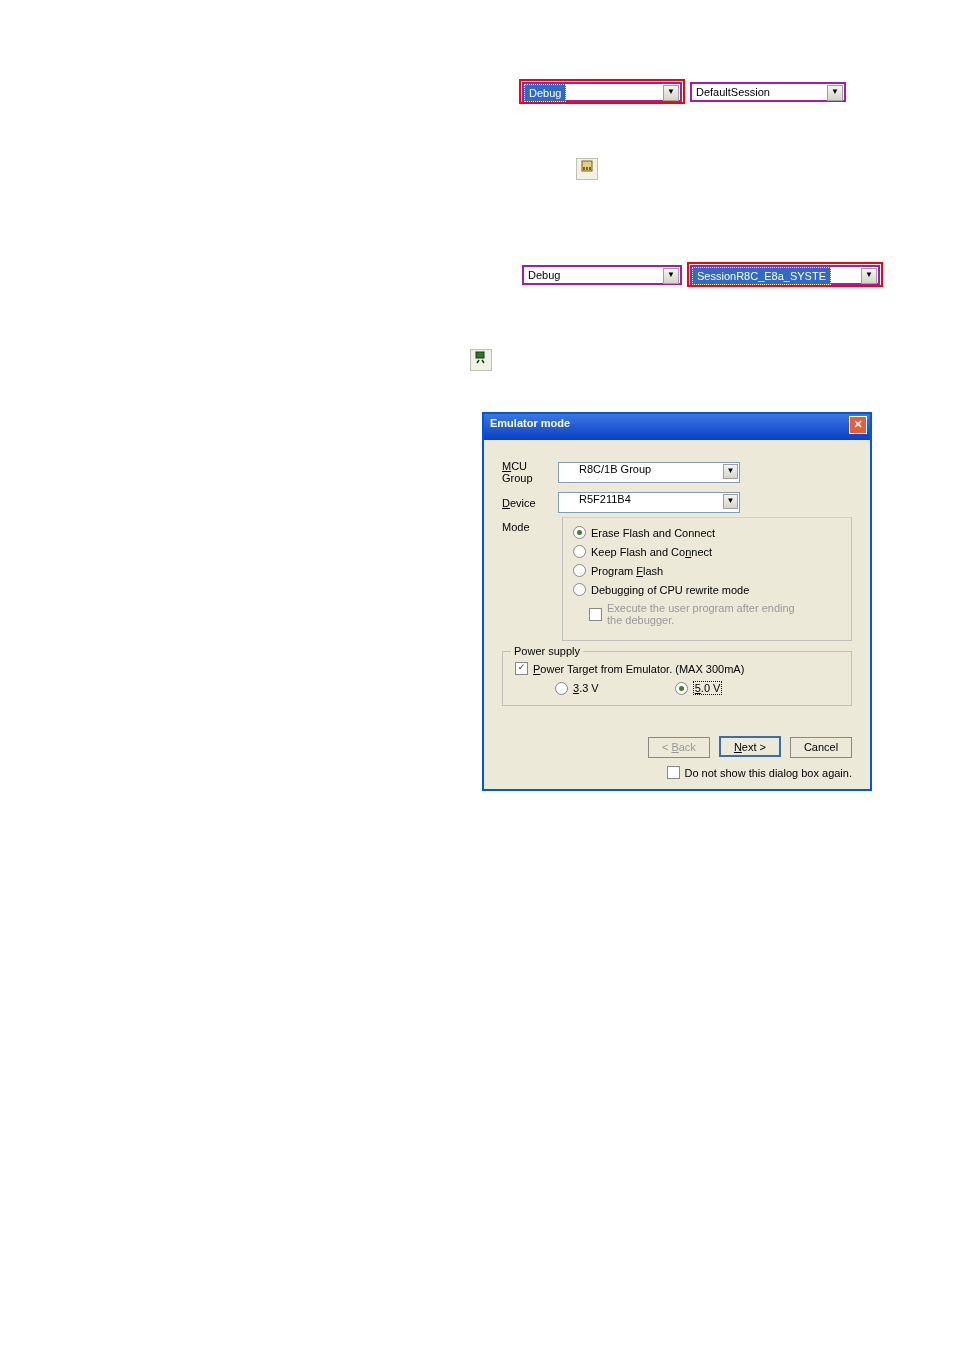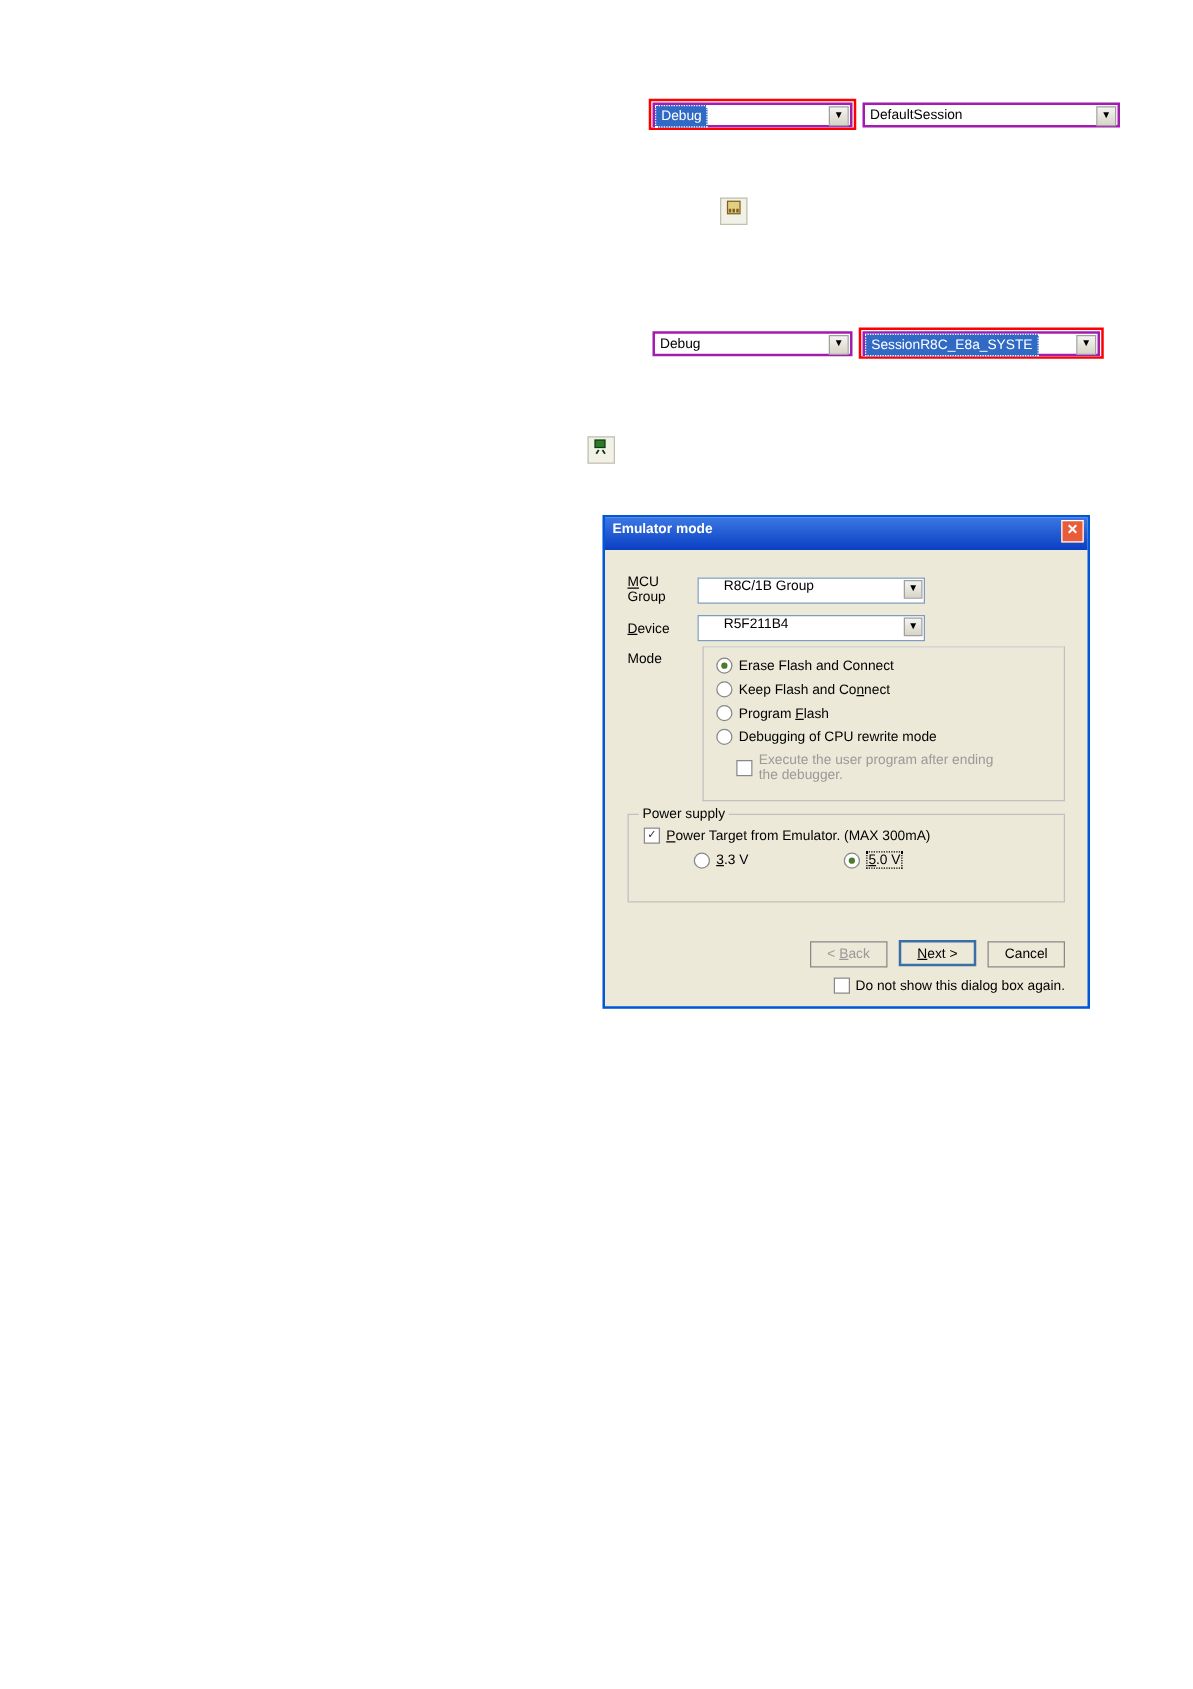--- a/index.html
+++ b/index.html
@@ -18,37 +18,37 @@
 .cmb{flex:1;position:relative;background:#fff;border:1px solid #7f9db9;height:19px;max-width:180px}
 .cmb .txt{padding:2px 20px}
 .cmb .arrow{position:absolute;right:1px;top:1px;width:15px;height:15px;background:linear-gradient(#f4f4f0,#d8d4c8);border:1px solid #a0a0a0;box-sizing:border-box;text-align:center;line-height:11px;font-size:8px}
 .modebox{border:1px solid #c0c0c0;border-top:1px solid #d0d0d0;padding:8px 10px;margin-left:60px;margin-bottom:10px}
 .radio,.chk{display:flex;align-items:center;margin-bottom:6px;gap:5px}
 .rcircle{width:11px;height:11px;border-radius:50%;border:1px solid #888;background:#fff;display:flex;align-items:center;justify-content:center}
 .rcircle .dot{width:5px;height:5px;border-radius:50%;background:#4a7c2a}
 .cbox{width:11px;height:11px;border:1px solid #888;background:#fff;text-align:center;line-height:9px;font-size:9px;color:#333}
 .dis{color:#9a9a9a}
 .und{text-decoration:underline}
-.fs{border:1px solid #c0c0c0;padding:10px 12px 20px 12px;margin-top:6px;position:relative}
+.fs{border:1px solid #c0c0c0;padding:10px 12px 4px 12px;margin-top:6px;position:relative}
 .fs .lg{position:absolute;top:-7px;left:8px;background:#ece9d8;padding:0 3px}
 .btnrow{text-align:right;margin-top:30px}
 .btn{display:inline-block;min-width:62px;height:21px;border:1px solid #888;background:#ece9d8;text-align:center;line-height:19px;margin-left:6px;box-sizing:border-box}
 .btn.def{border:2px solid #3b6ea5}
 .btn.d{color:#9a9a9a}
 .ftr{text-align:right;margin-top:8px;display:flex;justify-content:flex-end;align-items:center;gap:4px}
 </style>
 </head>
 <body>
 
 <div class="hlred" style="left:519px;top:79px;width:166px;height:25px"></div>
 <div class="dd sel" style="left:522px;top:82px;width:160px">
   <span class="txt">Debug</span>
   <span class="arrow">▼</span>
 </div>
-<div class="dd" style="left:690px;top:82px;width:206px">
+<div class="dd" style="left:690px;top:82px;width:156px">
   <span class="txt">DefaultSession</span>
   <span class="arrow">▼</span>
 </div>
 
 <div class="ico" style="left:576px;top:158px">
   <svg width="14" height="14" viewBox="0 0 14 14">
       <rect x="2" y="2" width="10" height="10" fill="#e0d080" stroke="#806020"></rect>
       <rect x="3" y="8" width="2" height="3" fill="#806020"></rect>
       <rect x="6" y="8" width="2" height="3" fill="#806020"></rect>
       <rect x="9" y="8" width="2" height="3" fill="#806020"></rect>

